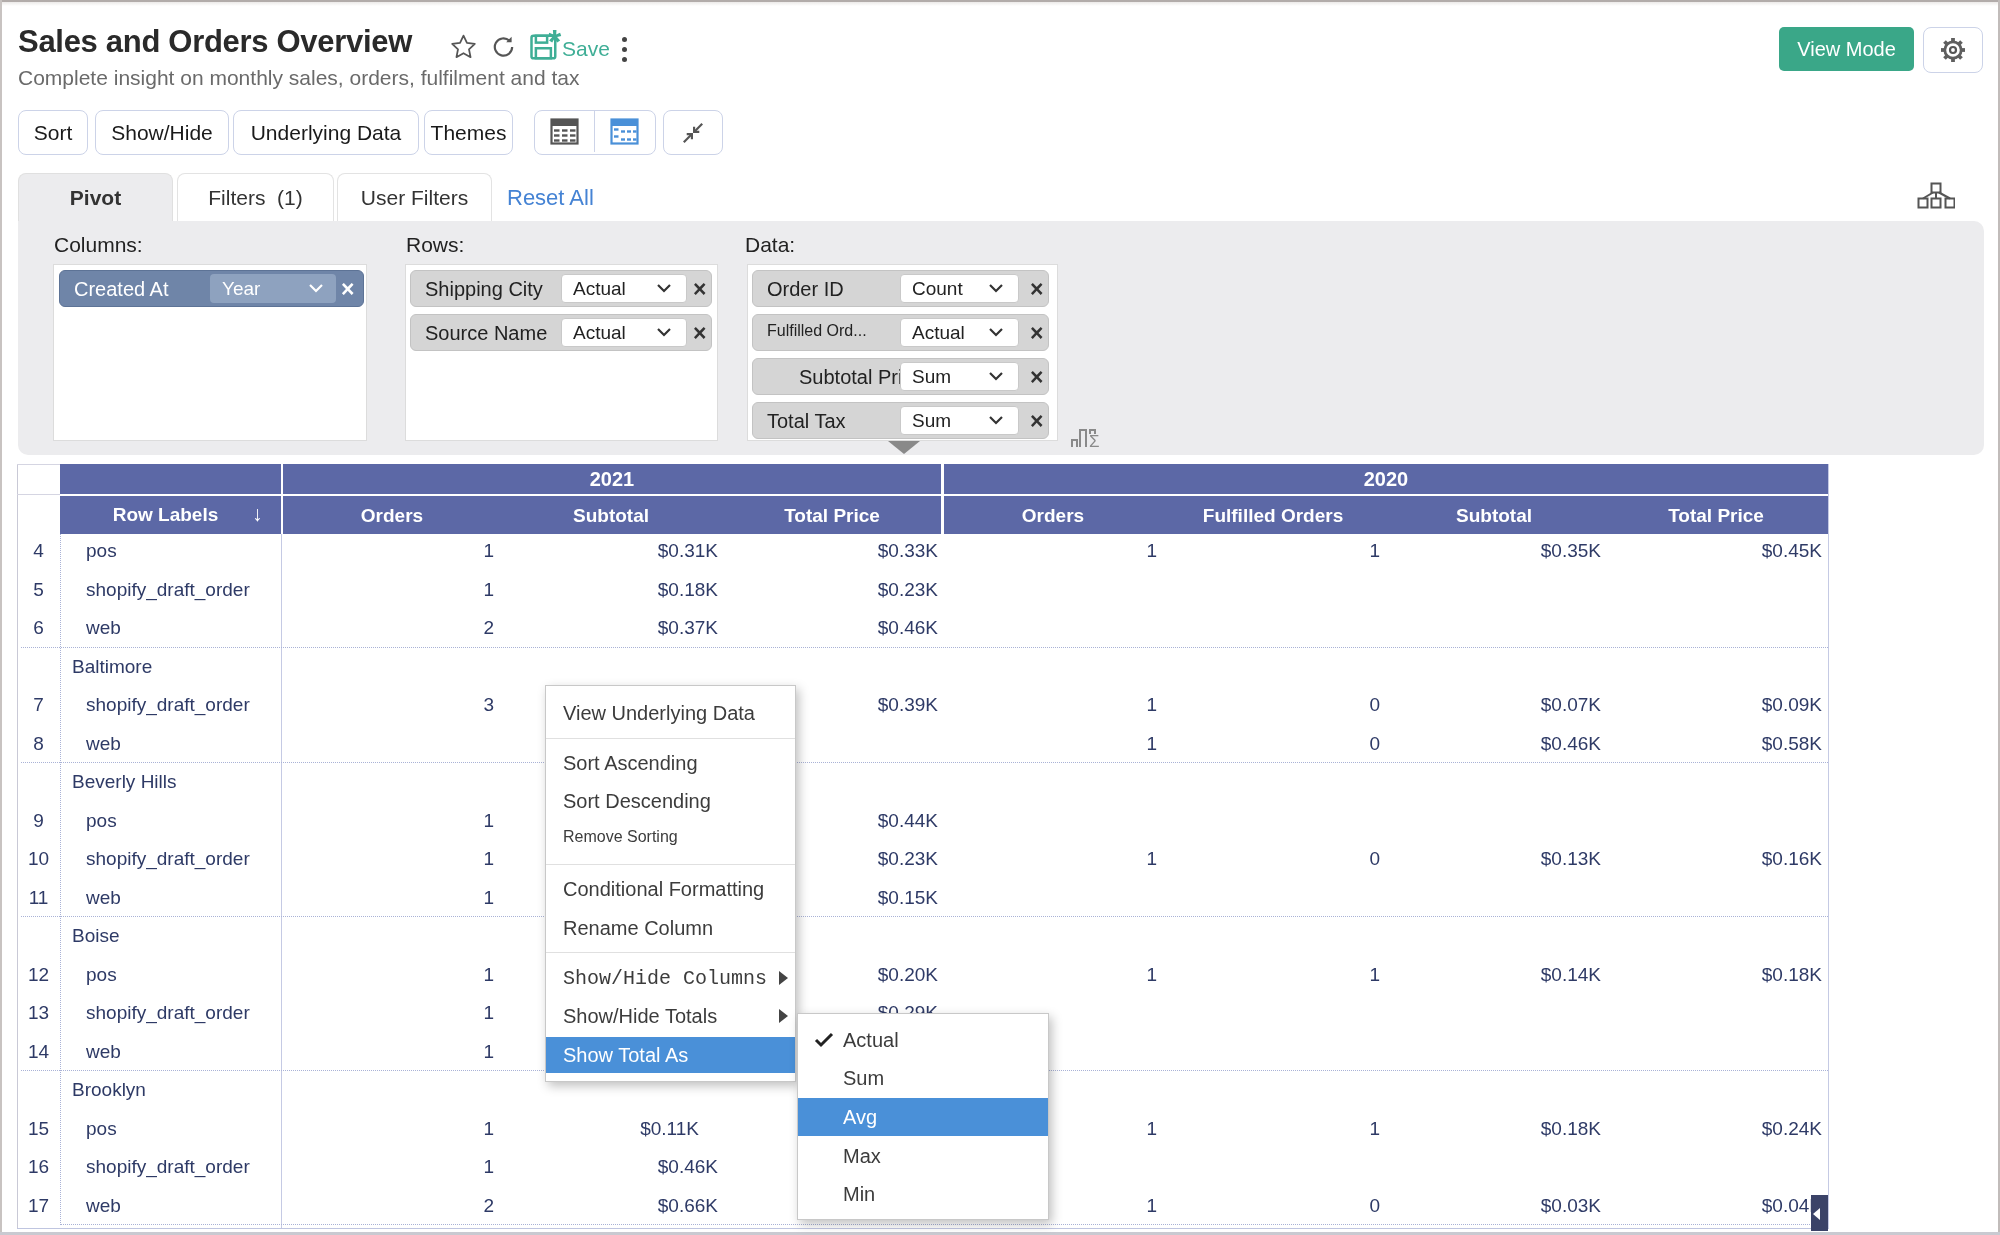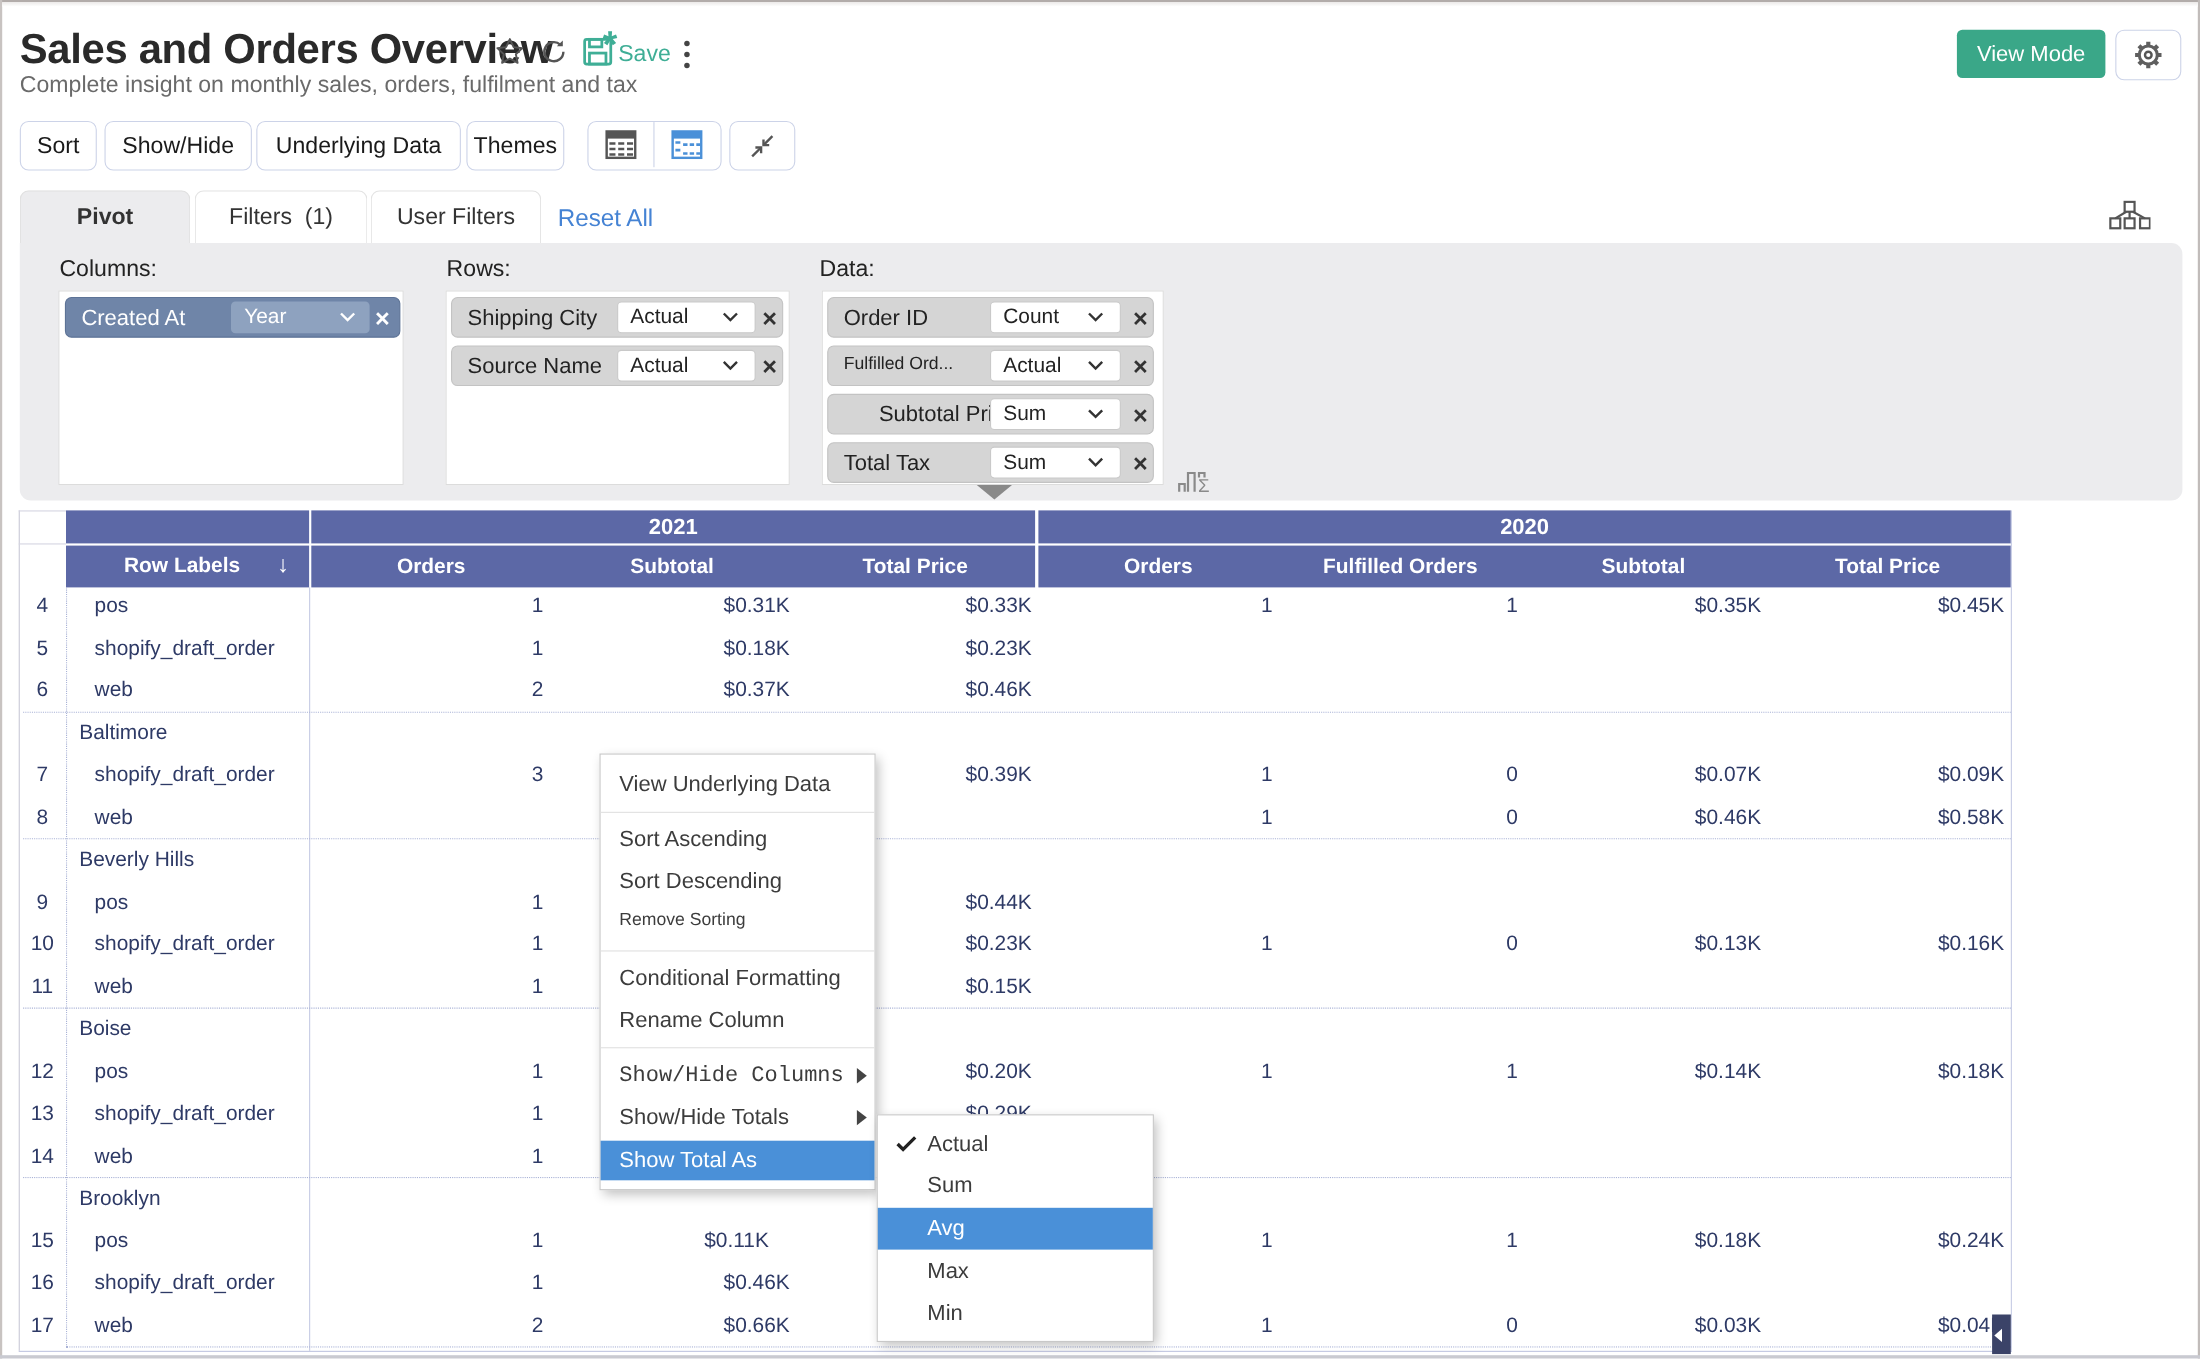--- a/index.html
+++ b/index.html
@@ -6,21 +6,21 @@
 .btn{position:absolute;border:1px solid #ccd3e8;border-radius:8px;background:#fff;color:#1a1a1a;font-size:21px;display:flex;align-items:center;justify-content:center;}
 .hdrcell{position:absolute;background:#5c68a6;color:#fff;font-weight:bold;font-size:19px;display:flex;align-items:center;justify-content:center;}
 .val{position:absolute;color:#2e3a66;font-size:19px;text-align:right;}
 .lbl{position:absolute;color:#2e3a66;font-size:19px;}
 </style></head><body>
 <div class="a" style="left:0;top:0;width:2000px;height:2px;background:#b2acaa;"></div>
 <div class="a" style="left:0;top:0;width:2px;height:1235px;background:#c8c3c1;"></div>
 <div class="a" style="left:1998px;top:0;width:2px;height:1235px;background:#c1bcba;"></div>
 <div class="a" style="left:2px;top:2px;width:1996px;height:4px;background:linear-gradient(#eceae9,#ffffff);"></div>
 <div class="a" style="left:0;top:1232px;width:2000px;height:3px;background:#c9cad1;"></div>
-<div class="a" style="left:18px;top:24px;font-size:38px;letter-spacing:-0.3px;font-weight:bold;color:#2a2a2a;">Sales and Orders Overview</div>
+<div class="a" style="left:18px;top:24px;font-size:31px;letter-spacing:-0.3px;font-weight:bold;color:#2a2a2a;">Sales and Orders Overview</div>
 <div class="a" style="left:18px;top:66px;font-size:21px;color:#6a6a6a;">Complete insight on monthly sales, orders, fulfilment and tax</div>
 <svg class="a" style="left:449px;top:33px;" width="29" height="28" viewBox="0 0 24 24">
     <path d="M12 2.2l2.95 6.2 6.75.85-5 4.7 1.35 6.75-6.05-3.4-6.05 3.4 1.35-6.75-5-4.7 6.75-.85z" fill="none" stroke="#555" stroke-width="1.5" stroke-linejoin="round"></path>
   </svg>
 <svg class="a" style="left:490px;top:34px;" width="27" height="26" viewBox="0 0 24 24">
     <path d="M20 12a8 8 0 1 1-2.5-5.8" fill="none" stroke="#555" stroke-width="2"></path>
     <path d="M19.5 2.5v5h-5z" fill="#555"></path>
   </svg>
 <svg class="a" style="left:529px;top:32px;" width="30" height="30" viewBox="0 0 24 24">
     <rect x="2" y="3" width="19" height="18" rx="1.5" fill="none" stroke="#3fae96" stroke-width="2"></rect>

